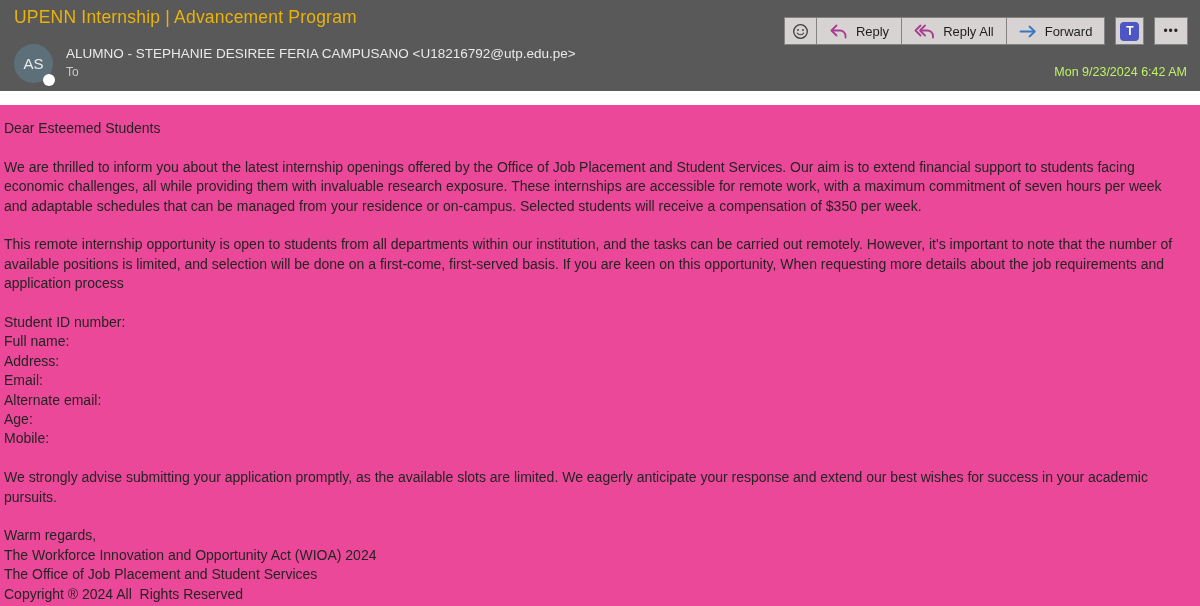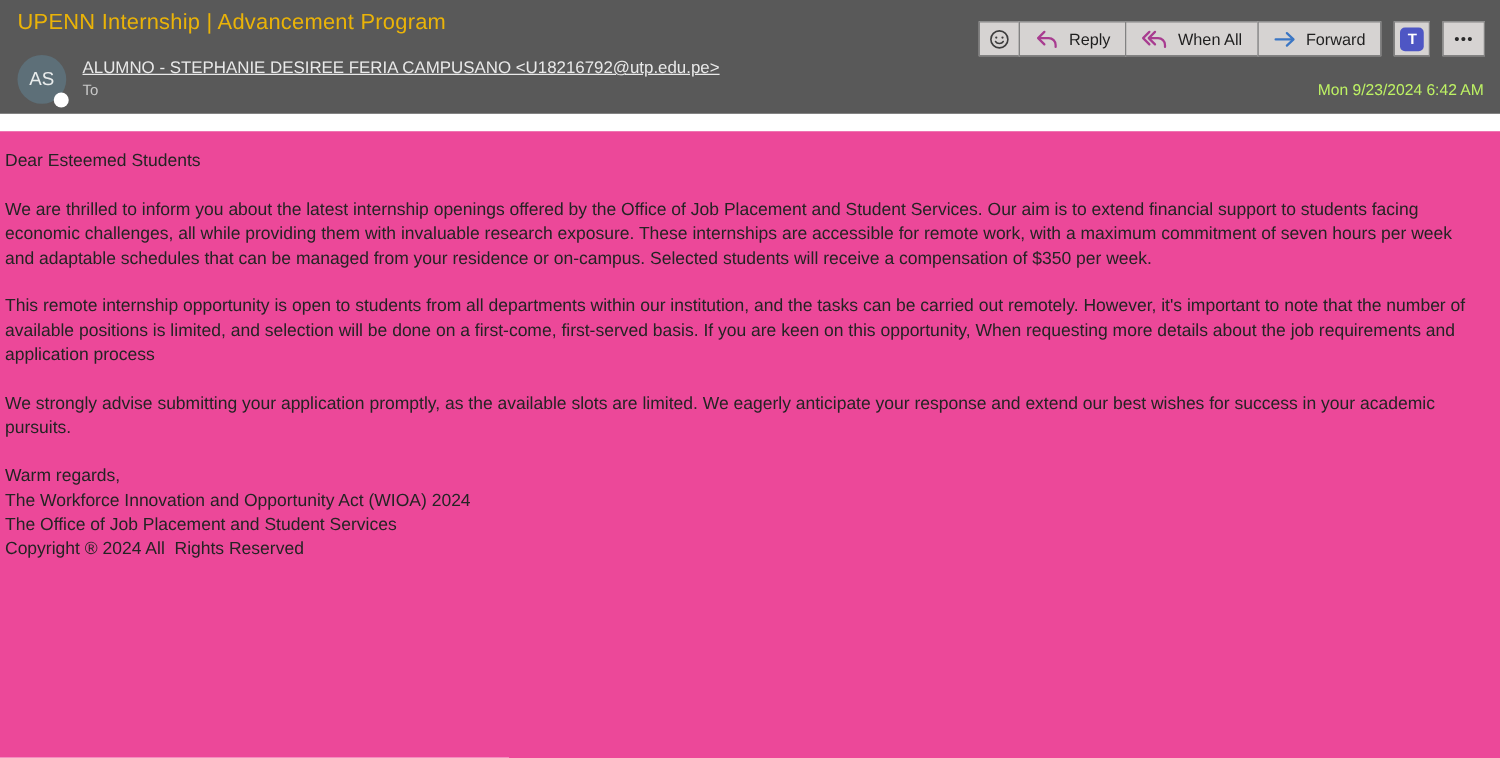--- a/index.html
+++ b/index.html
@@ -38,21 +38,21 @@
     display: flex; align-items: center; justify-content: center;
     position: relative; flex: 0 0 auto;
   }
   .presence-dot {
     position: absolute;
     width: 12px; height: 12px; border-radius: 50%;
     background: #ffffff;
     right: -2px; bottom: -3px;
   }
   .sender-info { margin-left: 13px; padding-top: 2px; }
-  .sender-name { font-size: 13.5px; color: #e9e9e9; white-space: nowrap; text-decoration: underline; }
+  .sender-name { font-size: 13.5px; color: #e9e9e9; white-space: nowrap; }
   .to-label { font-size: 12px; color: #c9c9c9; margin-top: 4px; }
 
   
   .actions {
     position: absolute;
     top: 17px; right: 12px;
     display: flex; align-items: center;
   }
   .btn {
     height: 28px;
@@ -142,21 +142,21 @@
           <span>Reply</span>
         </button>
         <button class="btn">
           <span>
             <svg width="21" height="15" viewBox="0 0 21 15">
               <path d="M6.5 1.5 L1.5 6.5 L6.5 11.5" fill="none" stroke="#a83c90" stroke-width="1.8" stroke-linecap="round" stroke-linejoin="round"></path>
               <path d="M11 1.5 L6 6.5 L11 11.5" fill="none" stroke="#a83c90" stroke-width="1.8" stroke-linecap="round" stroke-linejoin="round"></path>
               <path d="M6.8 6.5 H13.5 a5.5 5.5 0 0 1 5.5 5.5 V13.5" fill="none" stroke="#a83c90" stroke-width="1.8" stroke-linecap="round"></path>
             </svg>
           </span>
-          <span>When All</span>
+          <span>Reply All</span>
         </button>
         <button class="btn">
           <span>
             <svg width="18" height="15" viewBox="0 0 18 15">
               <path d="M1.5 7.5 H15" fill="none" stroke="#3b76c4" stroke-width="1.8" stroke-linecap="round"></path>
               <path d="M10.5 2.5 L15.8 7.5 L10.5 12.5" fill="none" stroke="#3b76c4" stroke-width="1.8" stroke-linecap="round" stroke-linejoin="round"></path>
             </svg>
           </span>
           <span>Forward</span>
         </button>
@@ -171,20 +171,29 @@
 
     <div class="timestamp">Mon 9/23/2024 6:42 AM</div>
   </div>
 
   <div class="body-area">
     <div class="block line">Dear Esteemed Students</div>
 
     <div class="block line">We are thrilled to inform you about the latest internship openings offered by the Office of Job Placement and Student Services. Our aim is to extend financial support to students facing economic challenges, all while providing them with invaluable research exposure. These internships are accessible for remote work, with a maximum commitment of seven hours per week and adaptable schedules that can be managed from your residence or on-campus. Selected students will receive a compensation of $350 per week.</div>
     <div class="block line">This remote internship opportunity is open to students from all departments within our institution, and the tasks can be carried out remotely. However, it's important to note that the number of available positions is limited, and selection will be done on a first-come, first-served basis. If you are keen on this opportunity, When requesting more details about the job requirements and application process</div>
 
+    <div class="block">
+      <div class="line">Student ID number:</div>
+      <div class="line">Full name:</div>
+      <div class="line">Address:</div>
+      <div class="line">Email:</div>
+      <div class="line">Alternate email:</div>
+      <div class="line">Age:</div>
+      <div class="line">Mobile:</div>
+    </div>
 
     <div class="block line">We strongly advise submitting your application promptly, as the available slots are limited. We eagerly anticipate your response and extend our best wishes for success in your academic pursuits.</div>
 
     <div class="block">
       <div class="line">Warm regards,</div>
       <div class="line">The Workforce Innovation and Opportunity Act (WIOA) 2024</div>
       <div class="line">The Office of Job Placement and Student Services</div>
       <div class="line">Copyright ® 2024 All  Rights Reserved</div>
     </div>
   </div>

